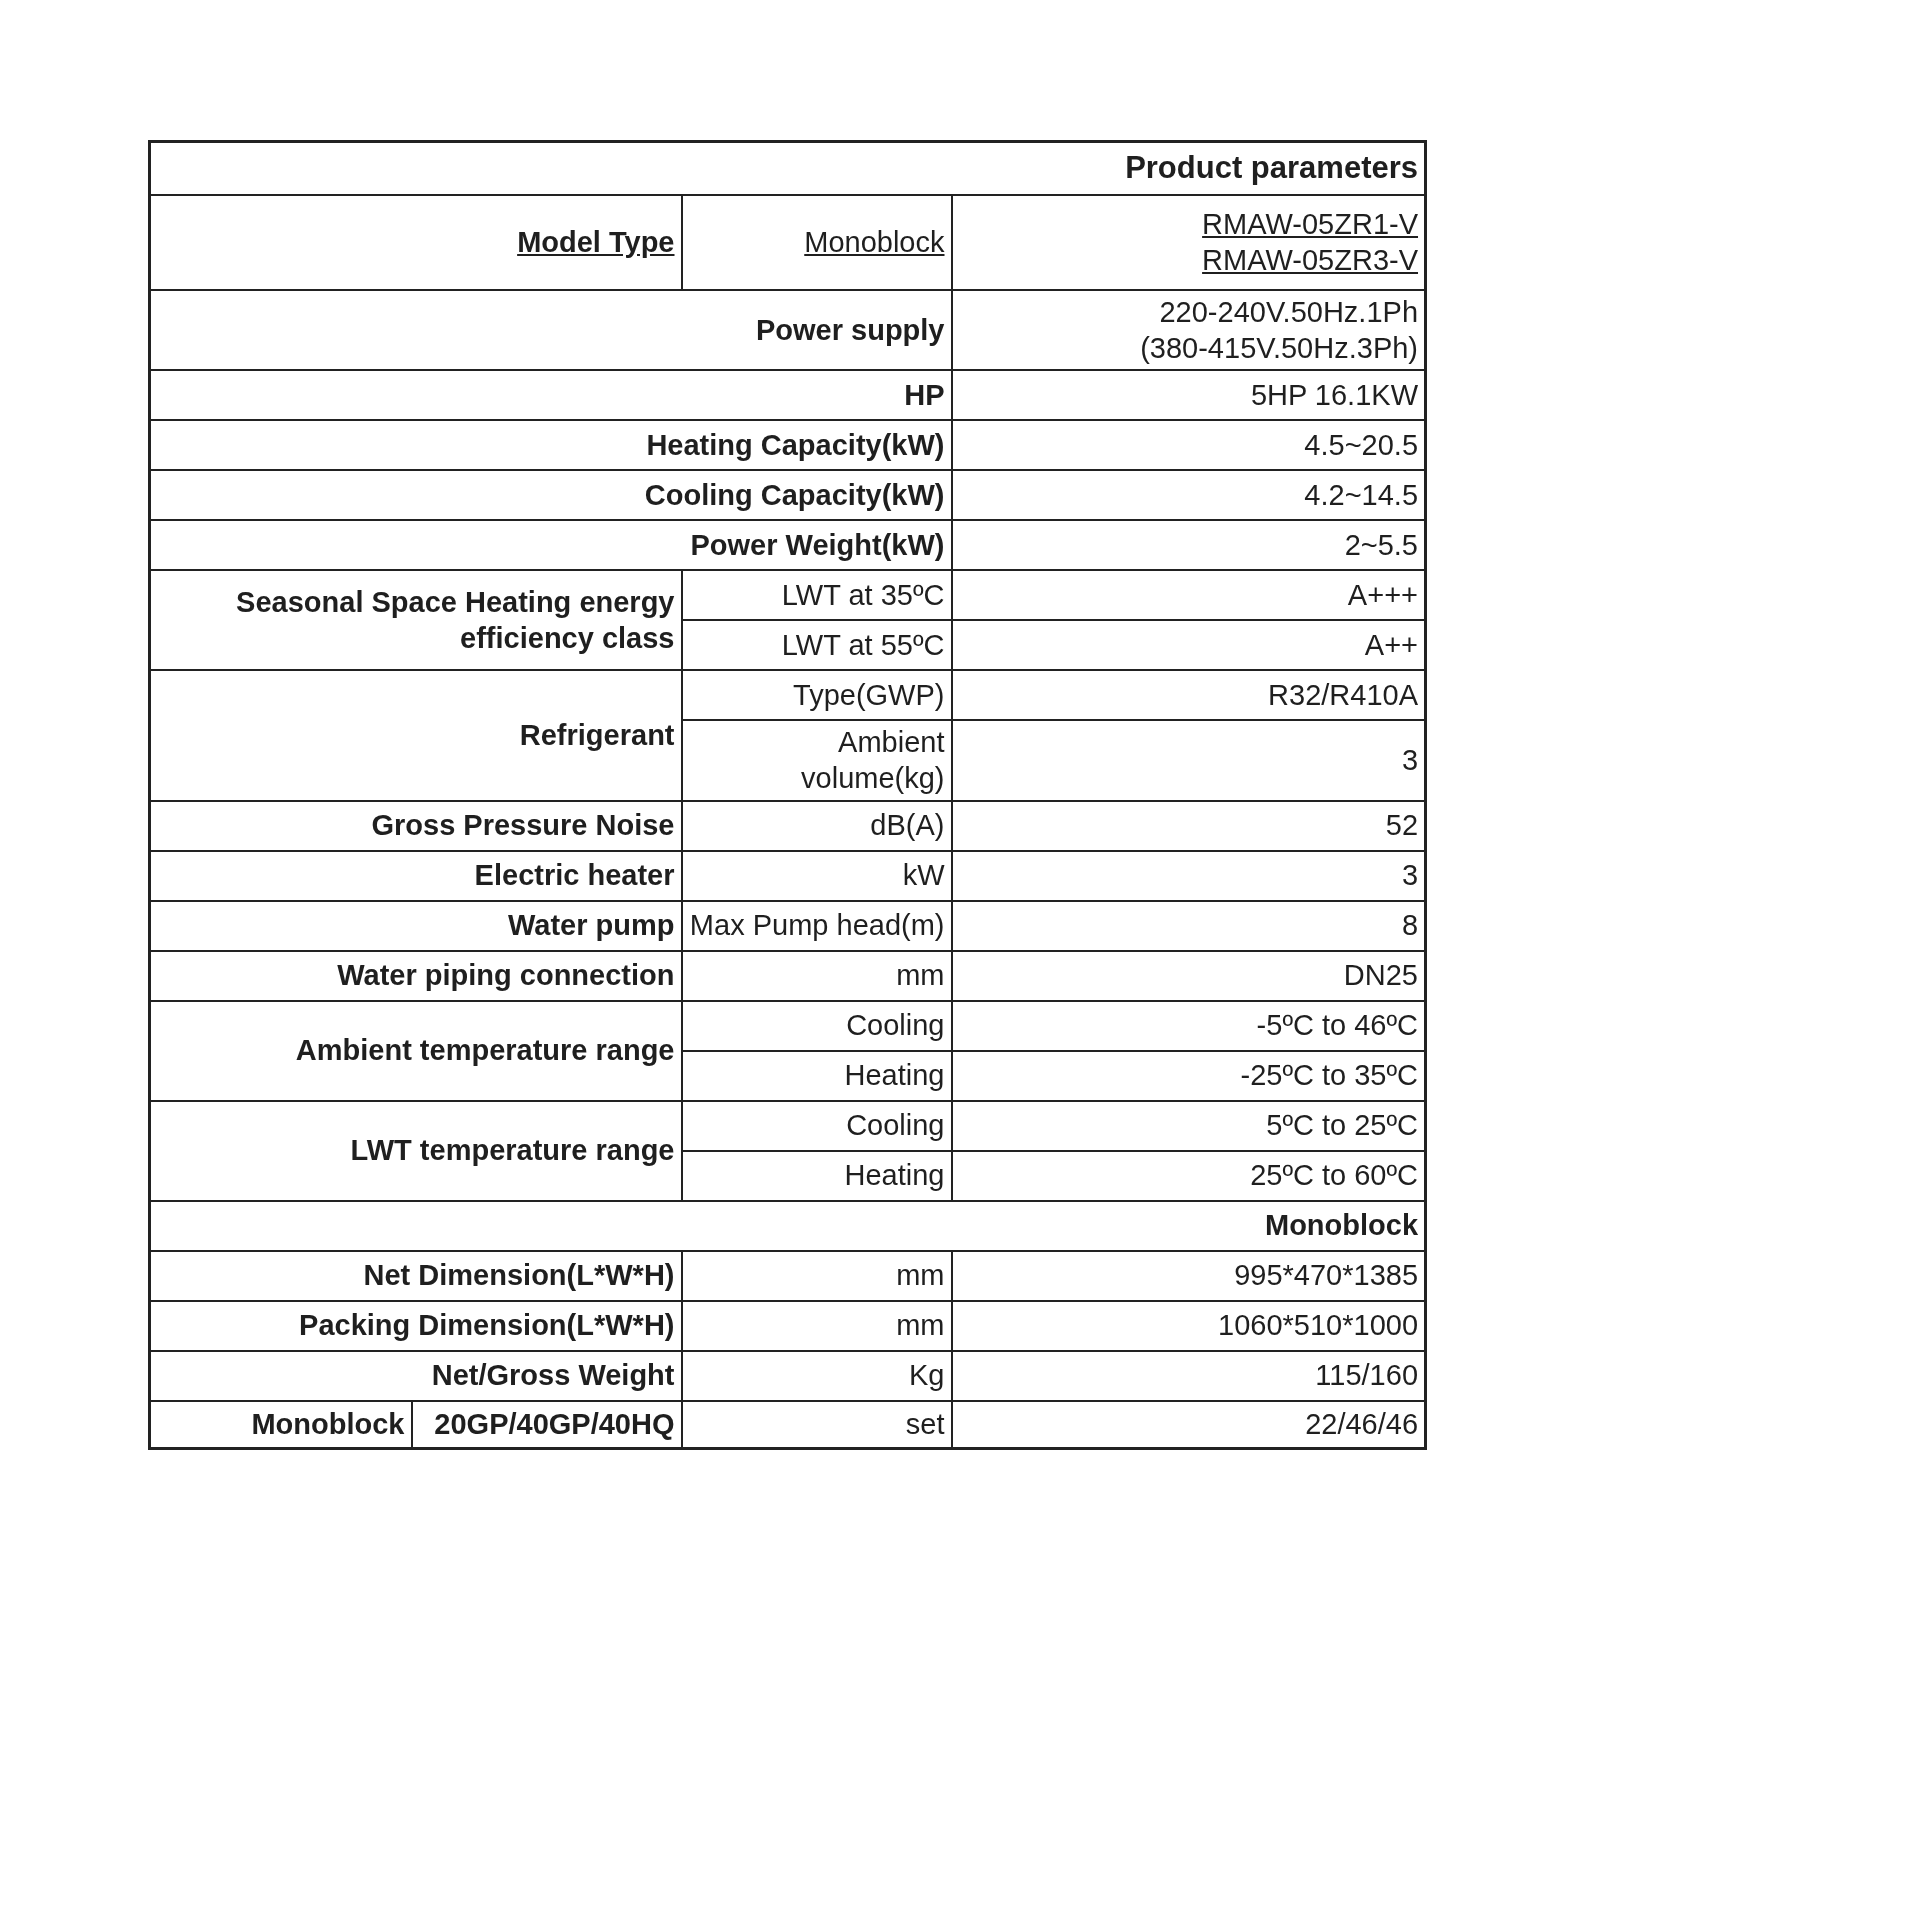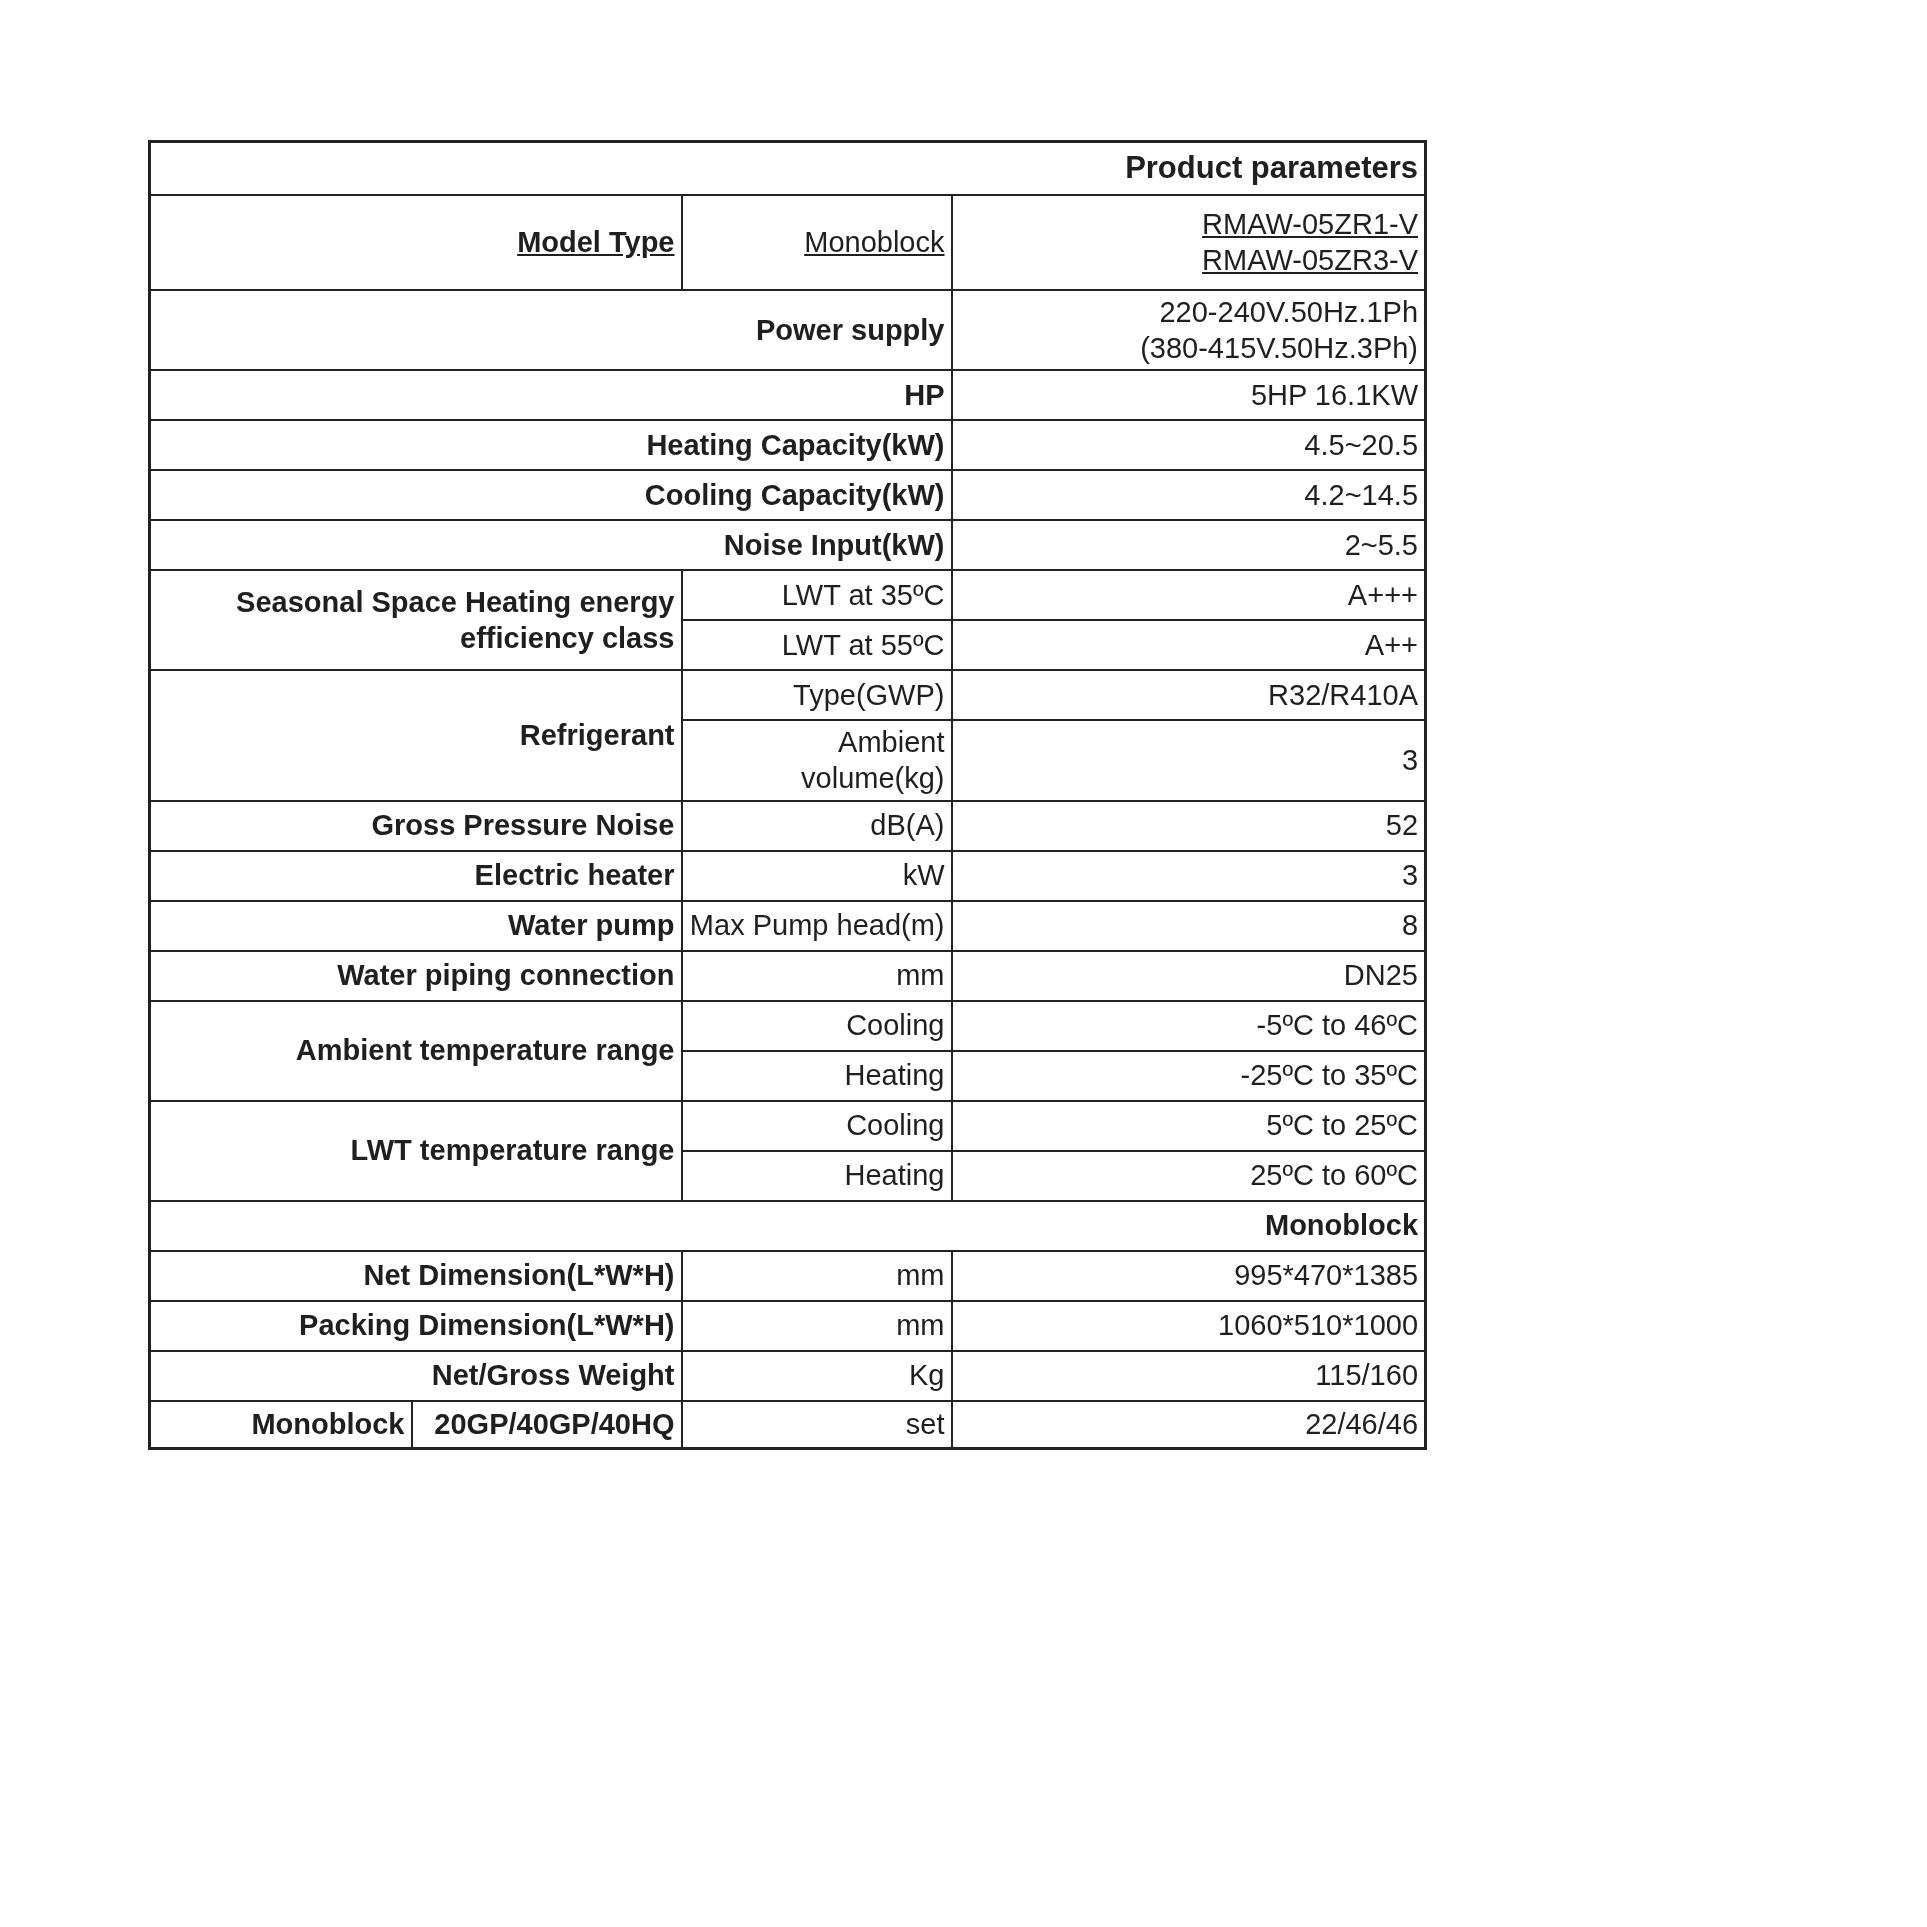--- a/index.html
+++ b/index.html
@@ -76,21 +76,21 @@
     <td colspan="3" class="b">Heating Capacity(kW)</td>
     <td>4.5~20.5</td>
   </tr>
 
   <tr>
     <td colspan="3" class="b">Cooling Capacity(kW)</td>
     <td>4.2~14.5</td>
   </tr>
 
   <tr>
-    <td colspan="3" class="b">Noise Input(kW)</td>
+    <td colspan="3" class="b">Power Weight(kW)</td>
     <td>2~5.5</td>
   </tr>
 
   <tr>
     <td colspan="2" rowspan="2" class="b">Seasonal Space Heating  energy efficiency class</td>
     <td>LWT at 35ºC</td>
     <td>A+++</td>
   </tr>
   <tr>
     <td>LWT at 55ºC</td>

